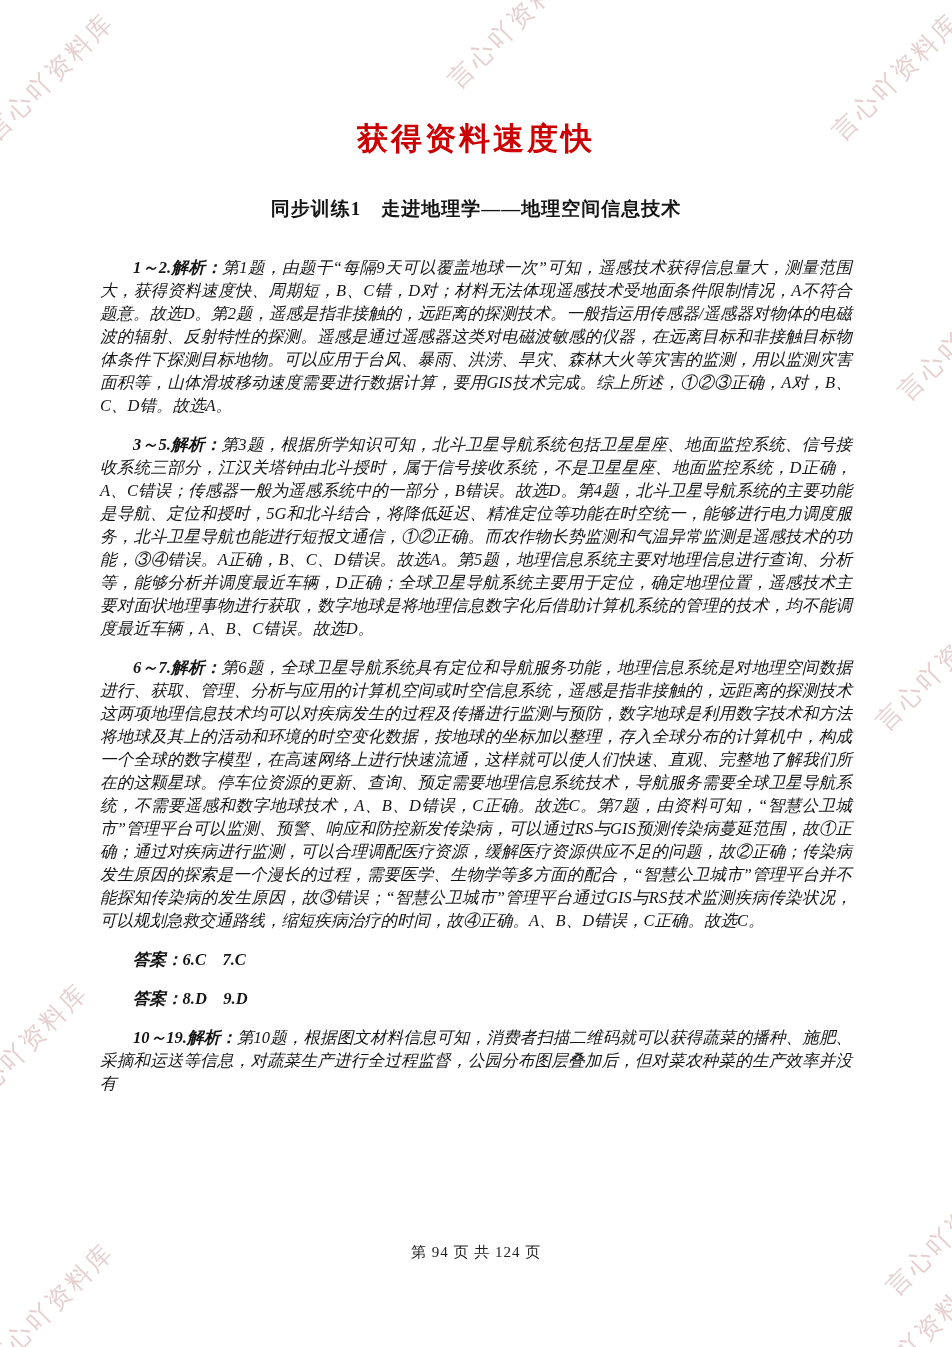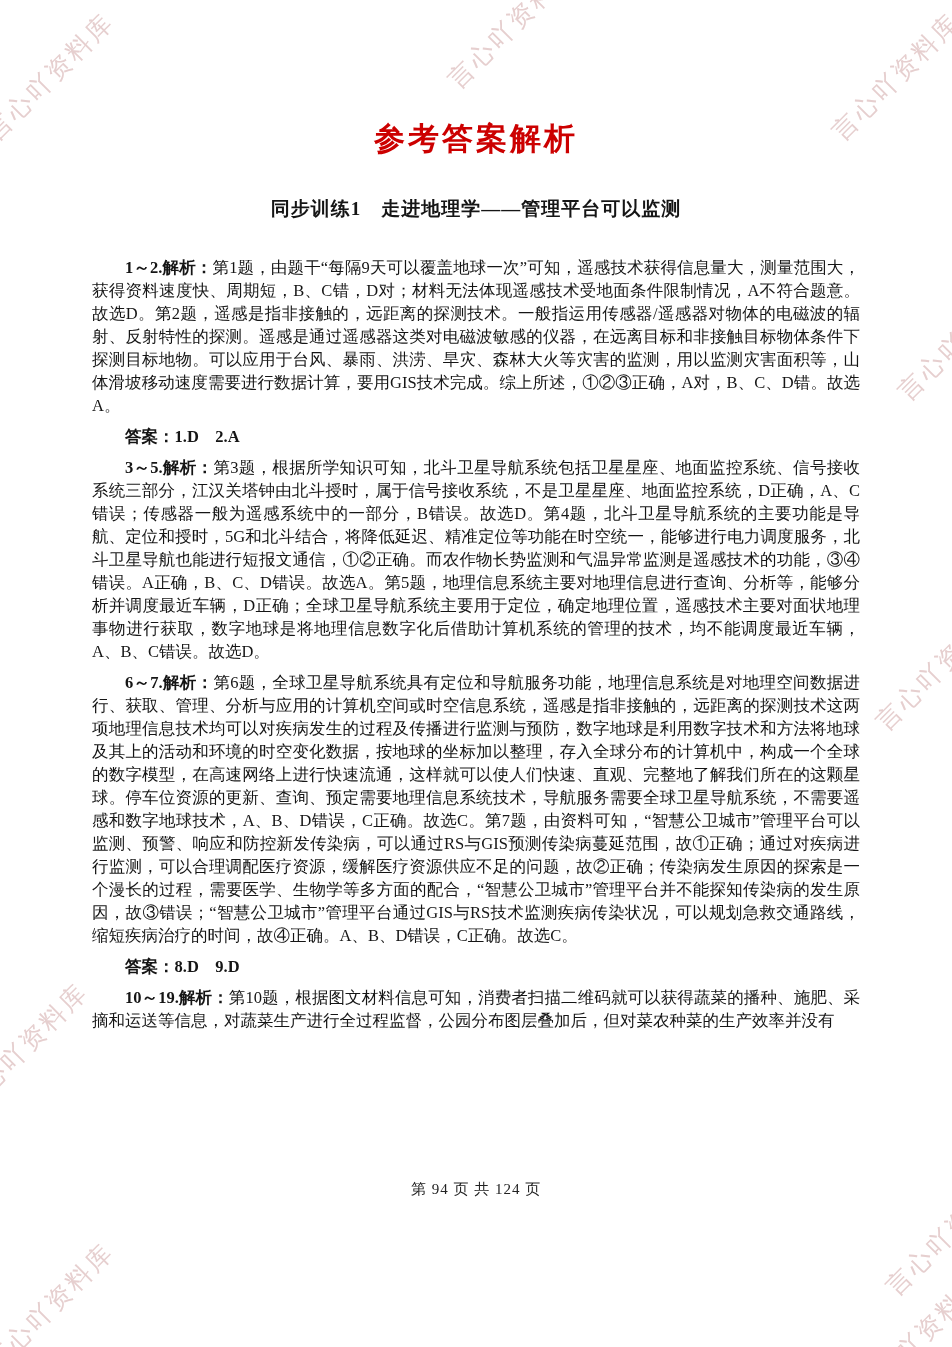--- a/index.html
+++ b/index.html
@@ -46,29 +46,30 @@
     font-weight: 700;
     letter-spacing: 1px;
     margin: 0 0 34px 0;
   }
   .body-text {
     font-size: 16.5px;
     line-height: 23px;
     text-align: justify;
   }
   .para {
-    margin: 8px;
+    margin: 16px;
     text-indent: 2em;
+    font-style: italic;
   }
   .lead { font-weight: 700; }
   .answer { font-weight: 700; }
   .footer {
     position: absolute;
     left: 0; right: 0;
-    top: 1180px;
+    top: 1243px;
     text-align: center;
     font-size: 15px;
     color: #222;
     z-index: 2;
     letter-spacing: 1px;
   }
 </style>
 </head>
 <body>
 
@@ -80,31 +81,31 @@
     <span class="wm" style="left:812px;  top:60px;">言心吖资料库</span>
     <span class="wm" style="left:878px;  top:320px;">言心吖资料库</span>
     <span class="wm" style="left:856px;  top:650px;">言心吖资料库</span>
     <span class="wm" style="left:-60px;  top:1030px;">言心吖资料库</span>
     <span class="wm" style="left:866px;  top:1215px;">言心吖资料库</span>
     <span class="wm" style="left:-34px;  top:1290px;">言心吖资料库</span>
     <span class="wm" style="left:836px;  top:1320px;">言心吖资料库</span>
   </div>
 
   <div class="content">
-    <h1 class="doc-title">参考答案解析</h1>
-    <h2 class="section-title">同步训练1　走进地理学——管理平台可以监测</h2>
+    <h1 class="doc-title">获得资料速度快</h1>
+    <h2 class="section-title">同步训练1　走进地理学——地理空间信息技术</h2>
 
     <div class="body-text">
 
       <p class="para"><b class="lead">1～2.解析：</b><span>第1题，由题干“每隔9天可以覆盖地球一次”可知，遥感技术获得信息量大，测量范围大，获得资料速度快、周期短，B、C错，D对；材料无法体现遥感技术受地面条件限制情况，A不符合题意。故选D。第2题，遥感是指非接触的，远距离的探测技术。一般指运用传感器/遥感器对物体的电磁波的辐射、反射特性的探测。遥感是通过遥感器这类对电磁波敏感的仪器，在远离目标和非接触目标物体条件下探测目标地物。可以应用于台风、暴雨、洪涝、旱灾、森林大火等灾害的监测，用以监测灾害面积等，山体滑坡移动速度需要进行数据计算，要用GIS技术完成。综上所述，①②③正确，A对，B、C、D错。故选A。</span></p>
-      <p class="para answer"><b>答案：</b><span>1.D　2.A</span></p>
 
       <p class="para"><b class="lead">3～5.解析：</b><span>第3题，根据所学知识可知，北斗卫星导航系统包括卫星星座、地面监控系统、信号接收系统三部分，江汉关塔钟由北斗授时，属于信号接收系统，不是卫星星座、地面监控系统，D正确，A、C错误；传感器一般为遥感系统中的一部分，B错误。故选D。第4题，北斗卫星导航系统的主要功能是导航、定位和授时，5G和北斗结合，将降低延迟、精准定位等功能在时空统一，能够进行电力调度服务，北斗卫星导航也能进行短报文通信，①②正确。而农作物长势监测和气温异常监测是遥感技术的功能，③④错误。A正确，B、C、D错误。故选A。第5题，地理信息系统主要对地理信息进行查询、分析等，能够分析并调度最近车辆，D正确；全球卫星导航系统主要用于定位，确定地理位置，遥感技术主要对面状地理事物进行获取，数字地球是将地理信息数字化后借助计算机系统的管理的技术，均不能调度最近车辆，A、B、C错误。故选D。</span></p>
 
       <p class="para"><b class="lead">6～7.解析：</b><span>第6题，全球卫星导航系统具有定位和导航服务功能，地理信息系统是对地理空间数据进行、获取、管理、分析与应用的计算机空间或时空信息系统，遥感是指非接触的，远距离的探测技术这两项地理信息技术均可以对疾病发生的过程及传播进行监测与预防，数字地球是利用数字技术和方法将地球及其上的活动和环境的时空变化数据，按地球的坐标加以整理，存入全球分布的计算机中，构成一个全球的数字模型，在高速网络上进行快速流通，这样就可以使人们快速、直观、完整地了解我们所在的这颗星球。停车位资源的更新、查询、预定需要地理信息系统技术，导航服务需要全球卫星导航系统，不需要遥感和数字地球技术，A、B、D错误，C正确。故选C。第7题，由资料可知，“智慧公卫城市”管理平台可以监测、预警、响应和防控新发传染病，可以通过RS与GIS预测传染病蔓延范围，故①正确；通过对疾病进行监测，可以合理调配医疗资源，缓解医疗资源供应不足的问题，故②正确；传染病发生原因的探索是一个漫长的过程，需要医学、生物学等多方面的配合，“智慧公卫城市”管理平台并不能探知传染病的发生原因，故③错误；“智慧公卫城市”管理平台通过GIS与RS技术监测疾病传染状况，可以规划急救交通路线，缩短疾病治疗的时间，故④正确。A、B、D错误，C正确。故选C。</span></p>
+      <p class="para answer"><b>答案：</b><span>6.C　7.C</span></p>
 
       <p class="para answer"><b>答案：</b><span>8.D　9.D</span></p>
 
       <p class="para"><b class="lead">10～19.解析：</b><span>第10题，根据图文材料信息可知，消费者扫描二维码就可以获得蔬菜的播种、施肥、采摘和运送等信息，对蔬菜生产进行全过程监督，公园分布图层叠加后，但对菜农种菜的生产效率并没有</span></p>
 
     </div>
   </div>
 
   <div class="footer">第 94 页 共 124 页</div>
 

